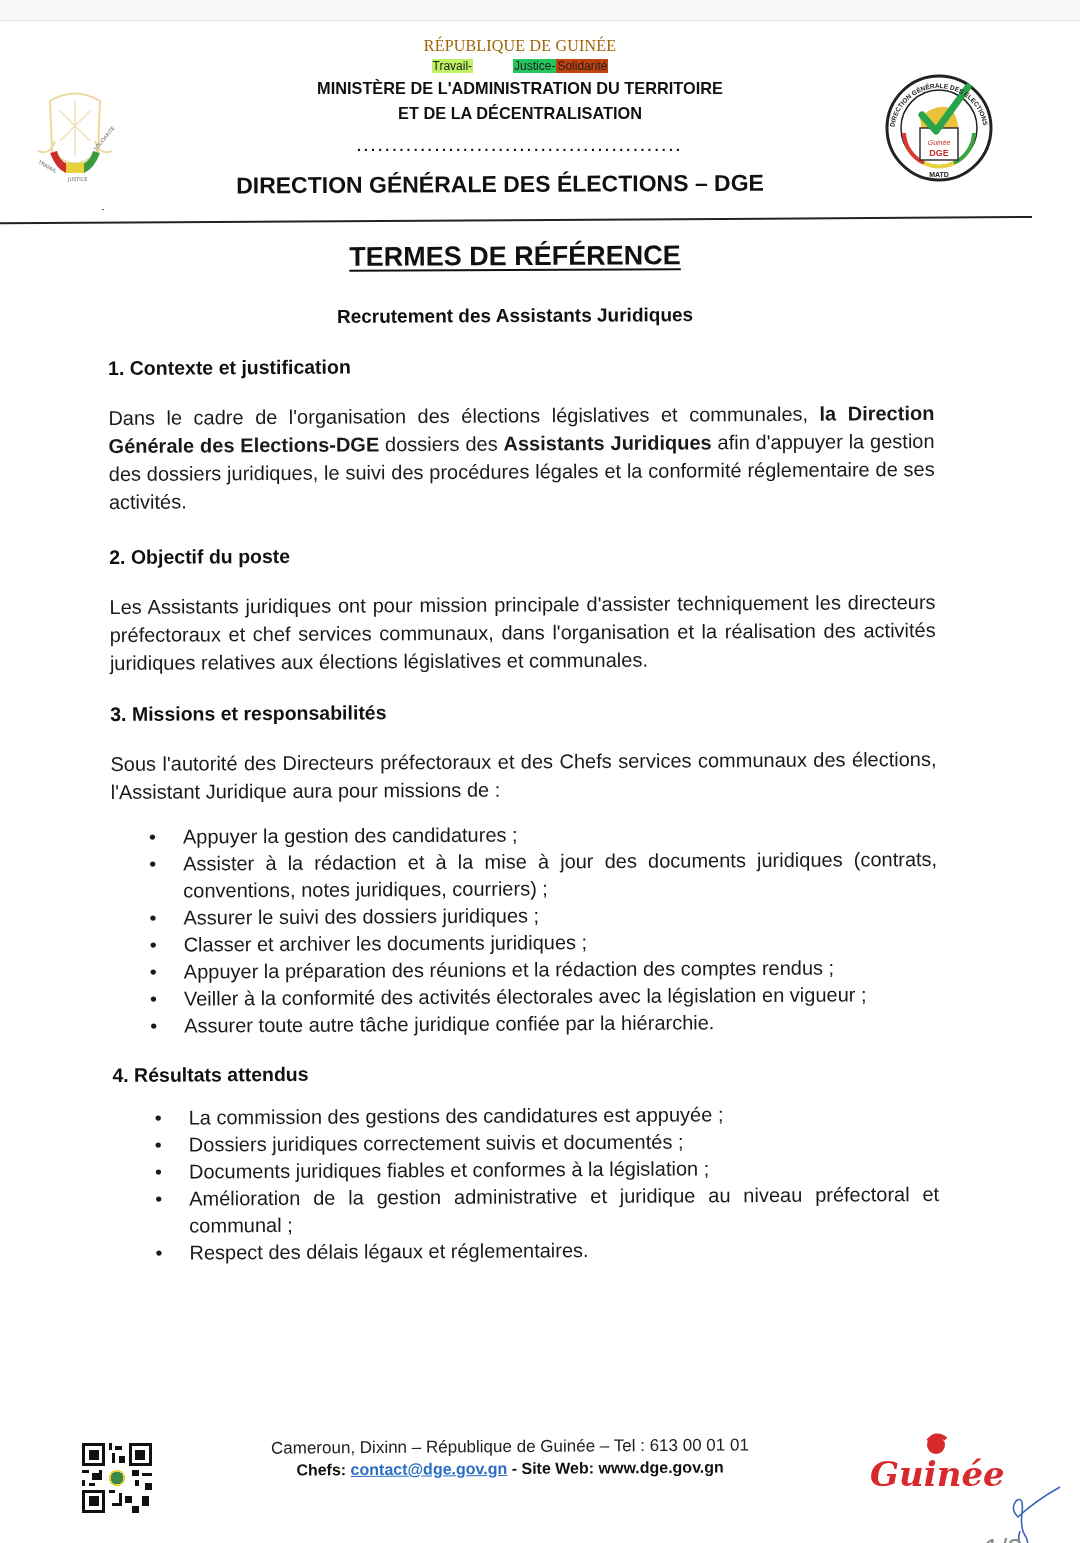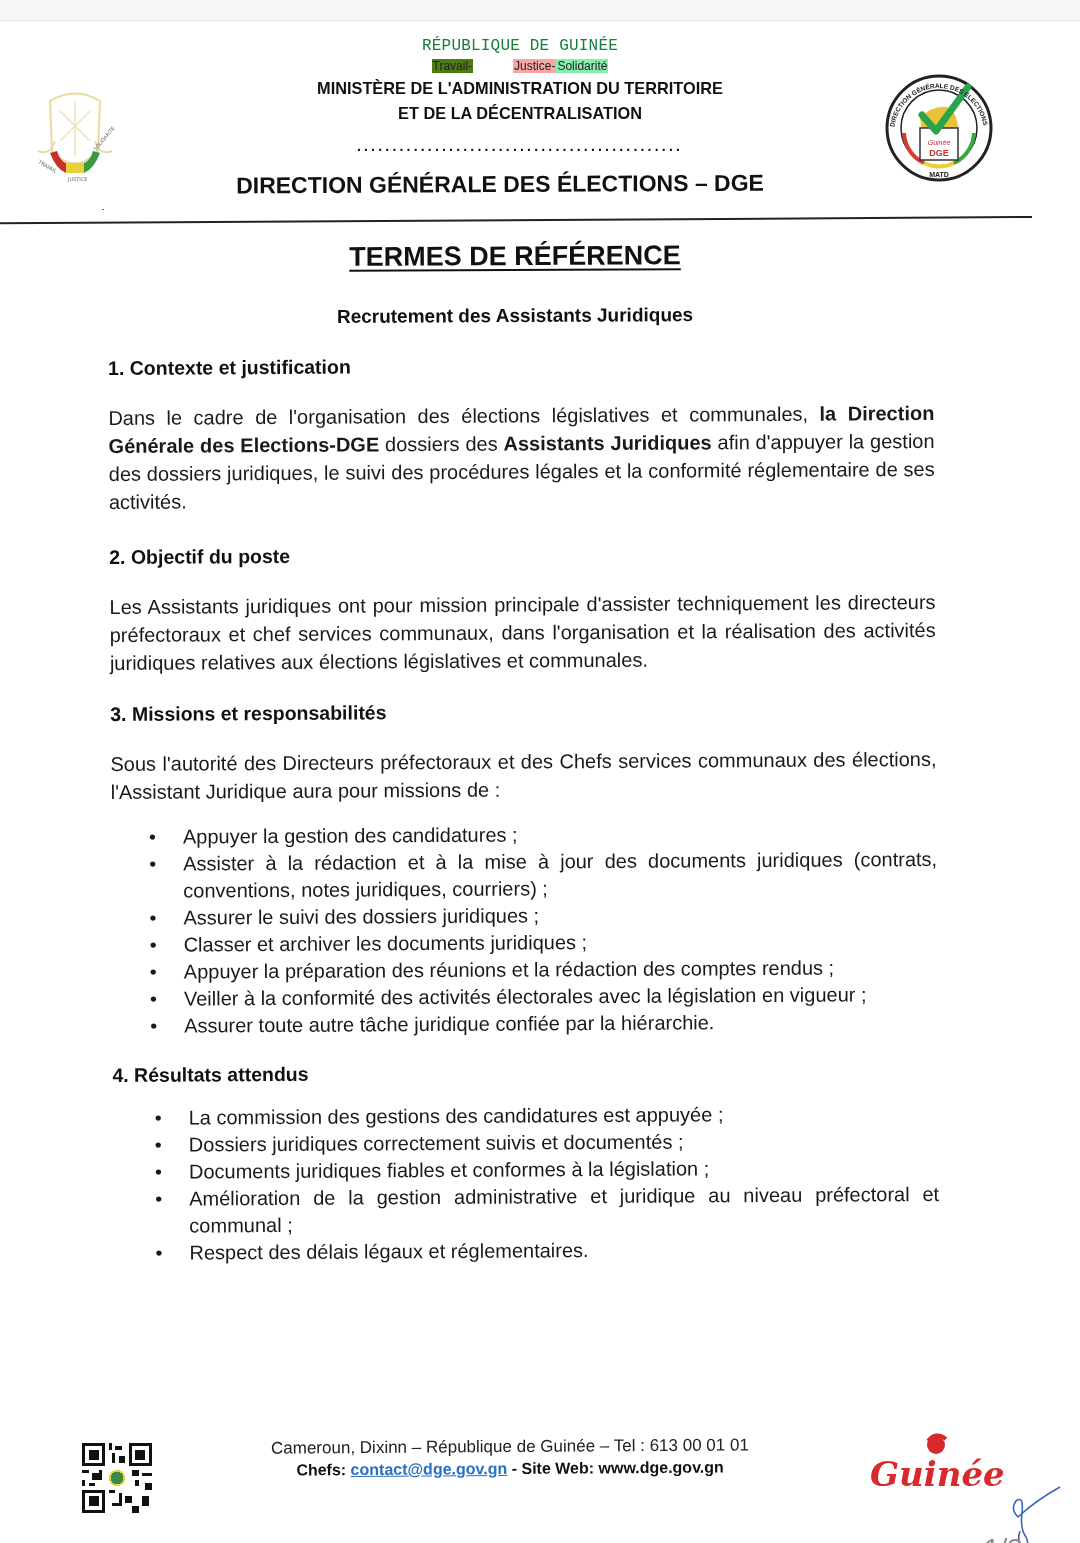--- a/index.html
+++ b/index.html
@@ -8,26 +8,26 @@
     position: relative; overflow: hidden;
     font-family: "DejaVu Sans", sans-serif; color: #1a1a1a;
   }
   .topbar { position: absolute; left: 0; top: 0; width: 1080px; height: 20px; background: #f7f7f7; border-bottom: 1px solid #e4e4e4; }
   .page { position: absolute; left: 0; top: 21px; width: 1080px; height: 1522px; background: #fff; }
 
   
   .coat { position: absolute; left: 30px; top: 60px; width: 90px; height: 130px; }
   .dge-logo { position: absolute; left: 880px; top: 52px; width: 118px; height: 110px; }
   .hdr-center { position: absolute; left: 260px; top: 16px; width: 520px; text-align: center; }
-  .republic { font-family: Liberation Mono, monospace; font-size: 16px; letter-spacing: 0.2px; color: #15803d; margin-top: 0; }
+  .republic { font-family: Liberation Serif, serif; font-size: 16px; letter-spacing: 0.2px; color: #a16207; margin-top: 0; }
   .motto { display: inline-block; font-family: "Liberation Sans", sans-serif; font-size: 12px; line-height: 13px; margin-top: 2px; }
   .motto span { padding: 0 1px; color: #222; }
-  .m1 { background: #4d7c0f; }
-  .m2 { background: #fca5a5; margin-left: 40px; }
-  .m3 { background: #86efac; }
+  .m1 { background: #bef264; }
+  .m2 { background: #22c55e; margin-left: 40px; }
+  .m3 { background: #c2410c; }
   .ministry { font-family: "Liberation Sans", sans-serif; font-weight: bold; font-size: 17px; line-height: 25px; color: #111; margin-top: 2px; transform: scaleX(0.96); }
   .dots { font-family: "Liberation Sans", sans-serif; font-weight: bold; font-size: 14px; letter-spacing: 3.2px; color: #111; margin-top: 12px; }
   .dge-title { position: absolute; left: 160px; top: 150px; width: 680px; text-align: center; font-family: "Liberation Sans", sans-serif; font-weight: bold; font-size: 23px; color: #111; transform: rotate(-0.3deg); }
   .sep { position: absolute; left: 0; top: 195px; width: 1032px; height: 2px; background: #222; transform: rotate(-0.35deg); transform-origin: right center; }
 
   .tor-title { position: absolute; left: 300px; top: 220px; width: 430px; text-align: center; font-family: "Liberation Sans", sans-serif; font-weight: bold; font-size: 27px; text-decoration: underline; text-underline-offset: 4px; color: #111; transform: rotate(-0.3deg); }
   .subtitle { position: absolute; left: 260px; top: 284px; width: 510px; text-align: center; font-family: "Liberation Sans", sans-serif; font-weight: bold; font-size: 19px; color: #111; transform: rotate(-0.3deg); }
 
   .content { position: absolute; left: 108px; top: 336px; width: 826px; transform: rotate(-0.35deg); transform-origin: left top; }
   h2 { font-family: "Liberation Sans", sans-serif; font-weight: bold; font-size: 19.5px; margin: 0; color: #111; }

